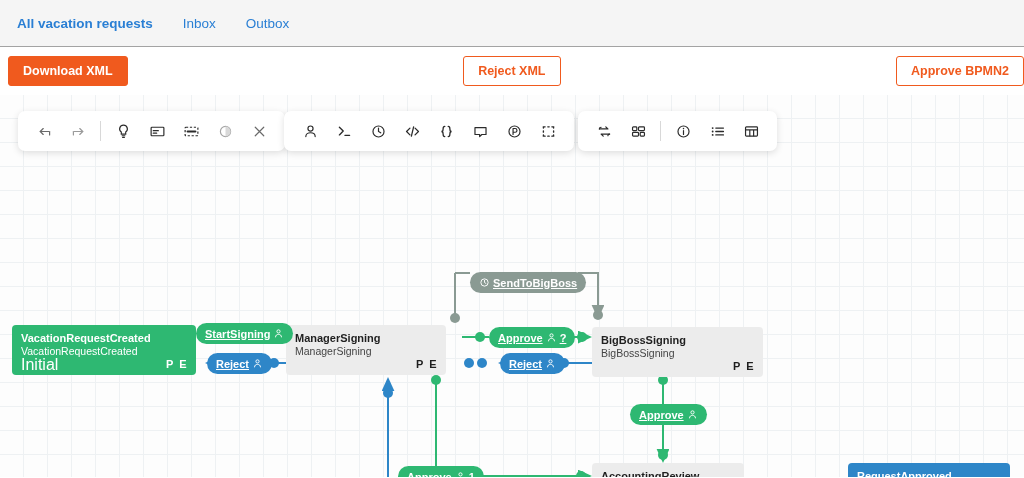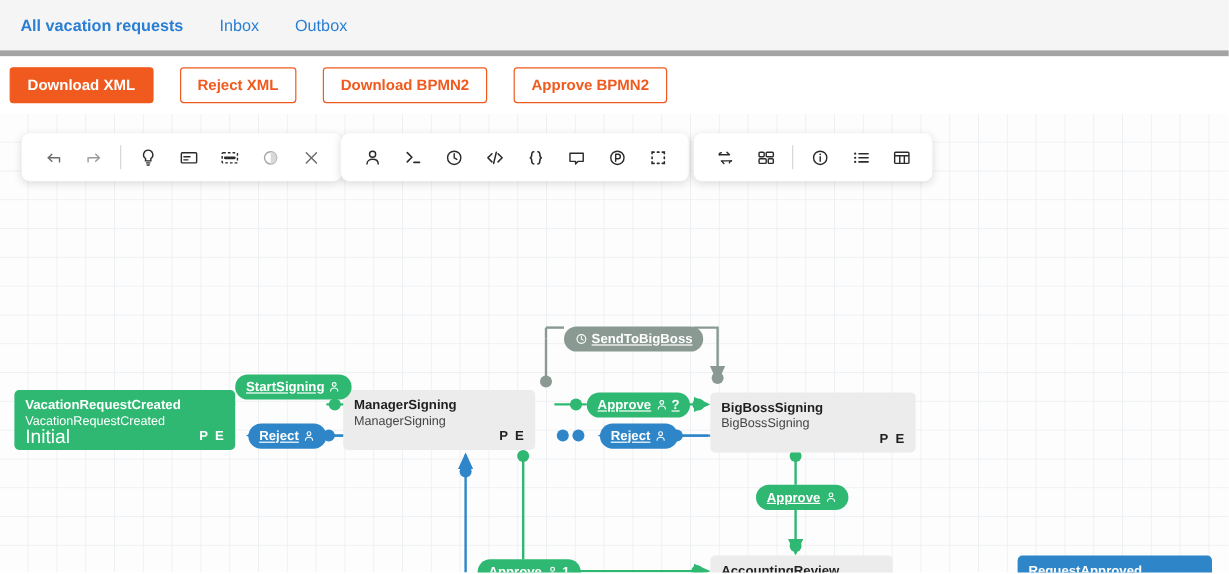--- a/index.html
+++ b/index.html
@@ -8,42 +8,43 @@
     width: 1024px; height: 478px;
     overflow: hidden;
     background: #ffffff;
     font-family: "Liberation Sans", sans-serif;
   }
 
   
   .topnav {
     height: 47px;
     background: #f5f5f5;
-    border-bottom: 5px solid #a3a3a3;
+    border-bottom: 1px solid #a3a3a3;
     display: flex;
     align-items: center;
     padding-left: 17px;
     gap: 30px;
   }
   .topnav a {
     font-size: 13.5px;
     color: #2a7fd4;
     text-decoration: none;
     white-space: nowrap;
   }
   .topnav a.active { font-weight: bold; }
 
   
   .actionbar {
     height: 48px;
     display: flex;
     align-items: center;
     padding-left: 8px;
-    gap: 22px;
+    gap: 10px;
     background: #fff;
+    justify-content: space-between;
   }
   .btn {
     border: 1px solid #f05a1e;
     border-radius: 3px;
     background: #ffffff;
     color: #f05a1e;
     font-size: 12.5px;
     font-weight: bold;
     padding: 8px 14px;
     line-height: 1;
@@ -138,21 +139,20 @@
 
 <div class="topnav">
   <a href="#" class="active">All vacation requests</a>
   <a href="#">Inbox</a>
   <a href="#">Outbox</a>
 </div>
 
 <div class="actionbar">
   <button class="btn primary">Download XML</button>
   <button class="btn">Reject XML</button>
-  <button class="btn">Download BPMN2</button>
   <button class="btn">Approve BPMN2</button>
 </div>
 
 <div class="canvas">
 
   <svg class="canvas-svg" width="1024" height="382">
     <defs>
       <marker id="agr" markerWidth="7" markerHeight="7" refX="6" refY="3.2" orient="auto">
         <path d="M0,0 L7,3.2 L0,6.4 Z" fill="#2eb872"></path>
       </marker>
@@ -382,21 +382,21 @@
   <div class="node gray" style="left:592px; top:368px; width:152px; height:50px;">
     <div class="t1">AccountingReview</div>
 
   </div>
 
   <div class="node blue" style="left:848px; top:368px; width:162px; height:50px;">
     <div class="t1">RequestApproved</div>
 
   </div>
 
-  <div class="pill green" style="left:196px; top:217px;text-align:right;">
+  <div class="pill green" style="left:196px; top:228px;text-align:right;">
     <span>StartSigning</span>
     <span>
         <svg width="11" height="11" viewBox="0 0 20 20" fill="none" stroke="#ffffff" stroke-width="1.7">
           <circle cx="10" cy="6.2" r="2.9"></circle>
           <path d="M4.6 16.2c0-3 2.4-4.6 5.4-4.6s5.4 1.6 5.4 4.6" stroke-linecap="round"></path>
         </svg>
       </span>
   </div>
 
   <div class="pill blue" style="left:207px; top:258px;">

